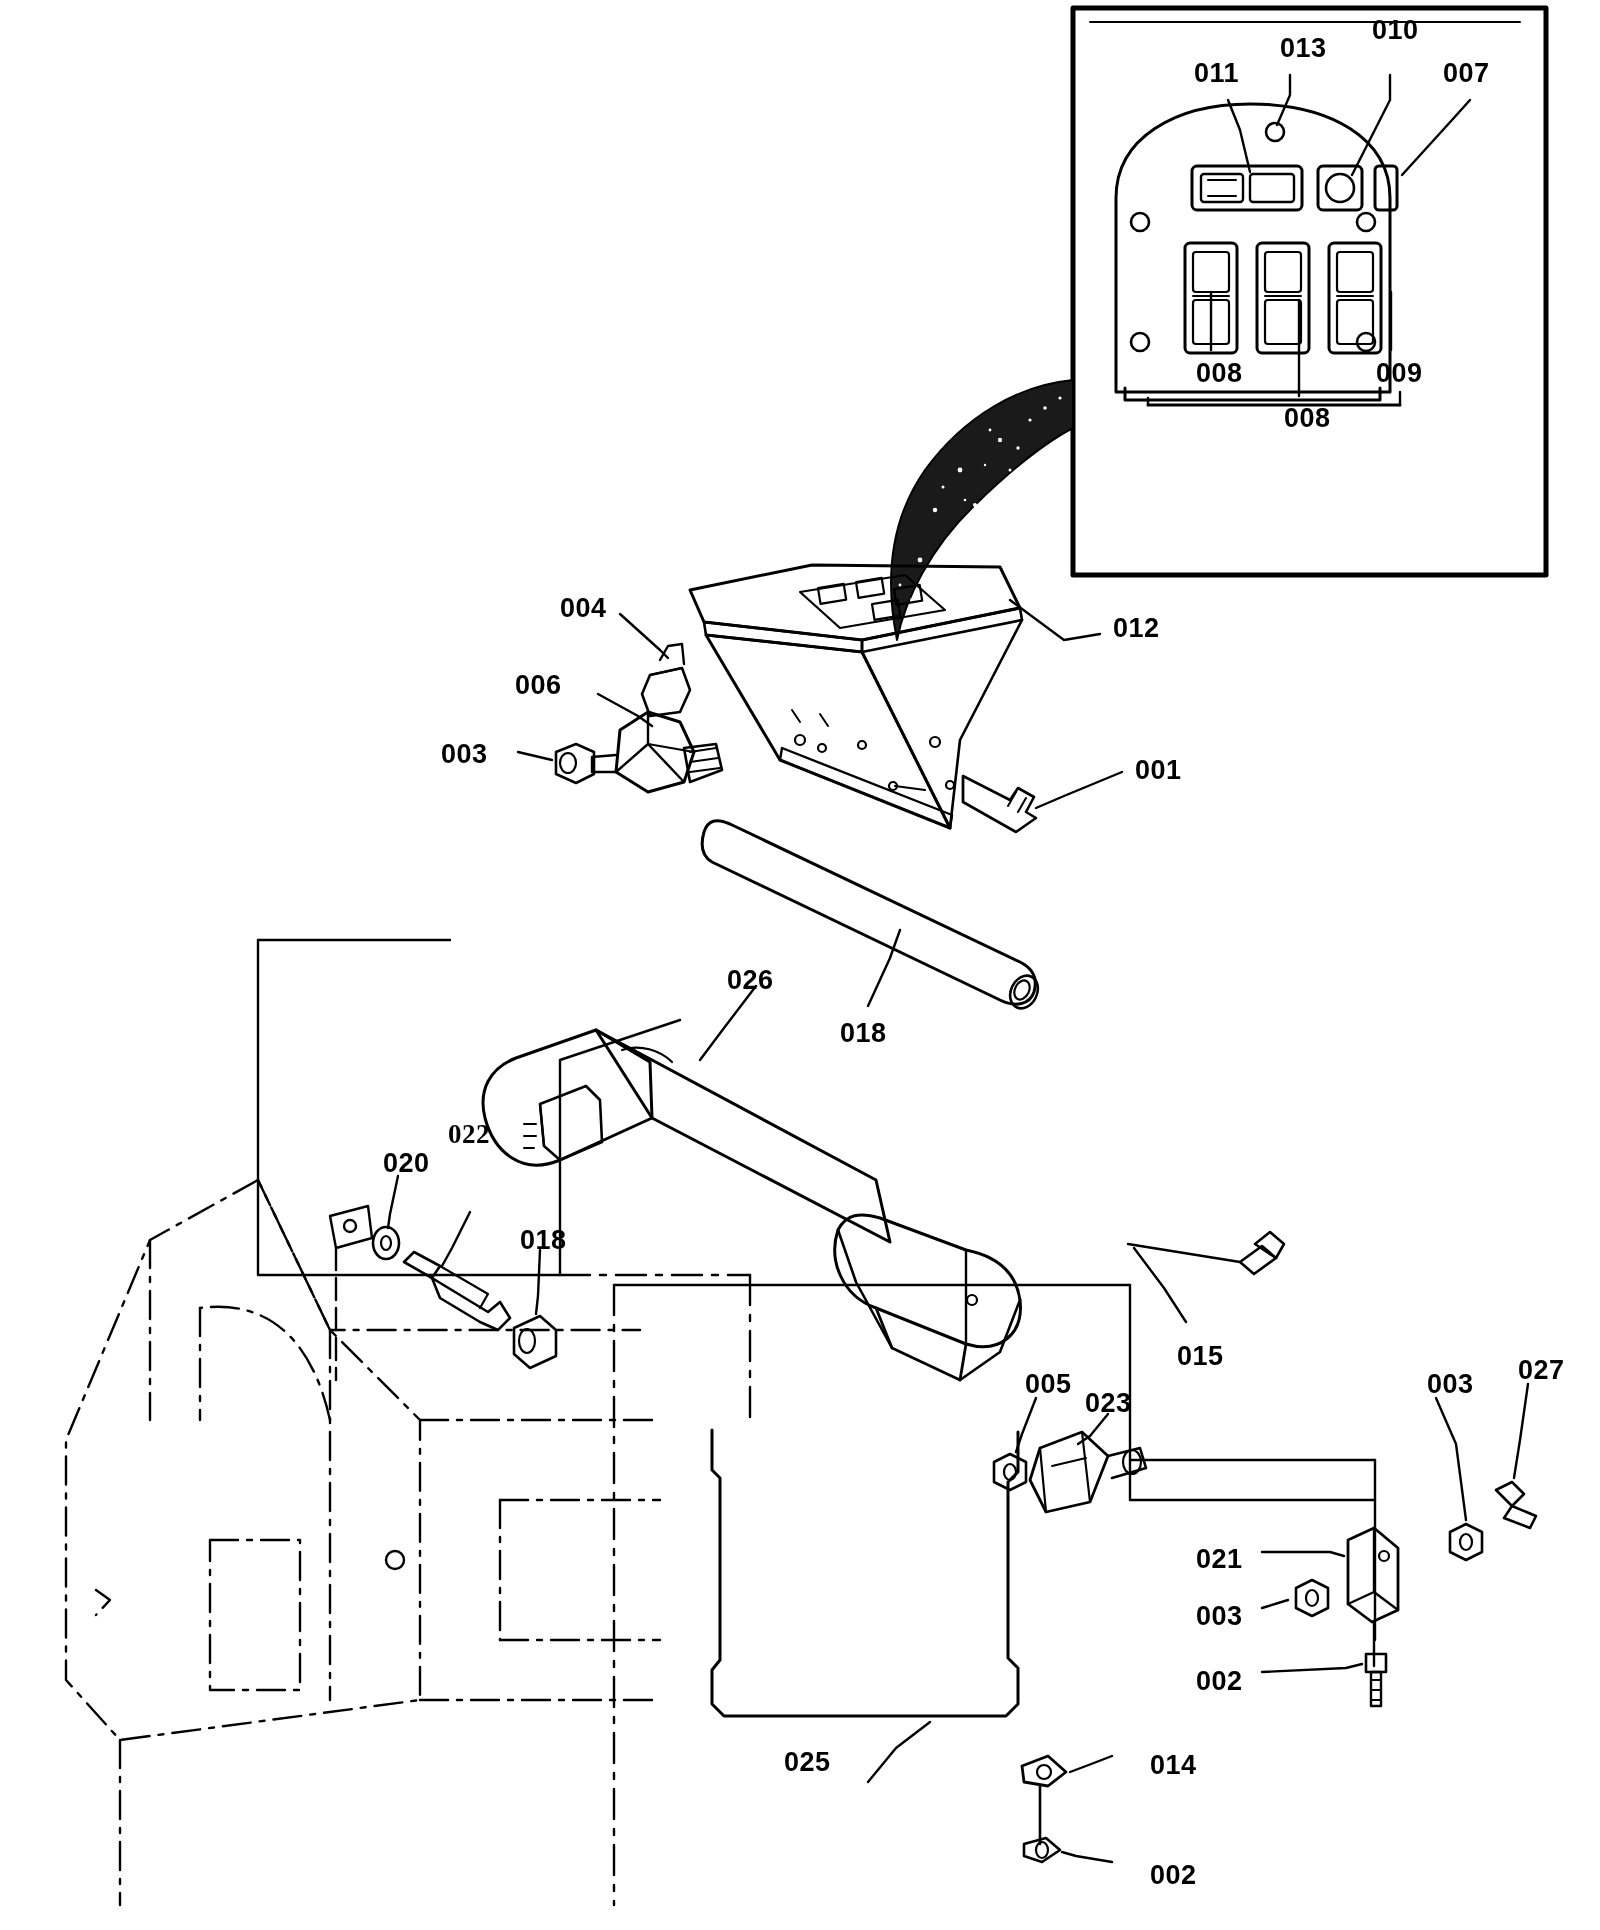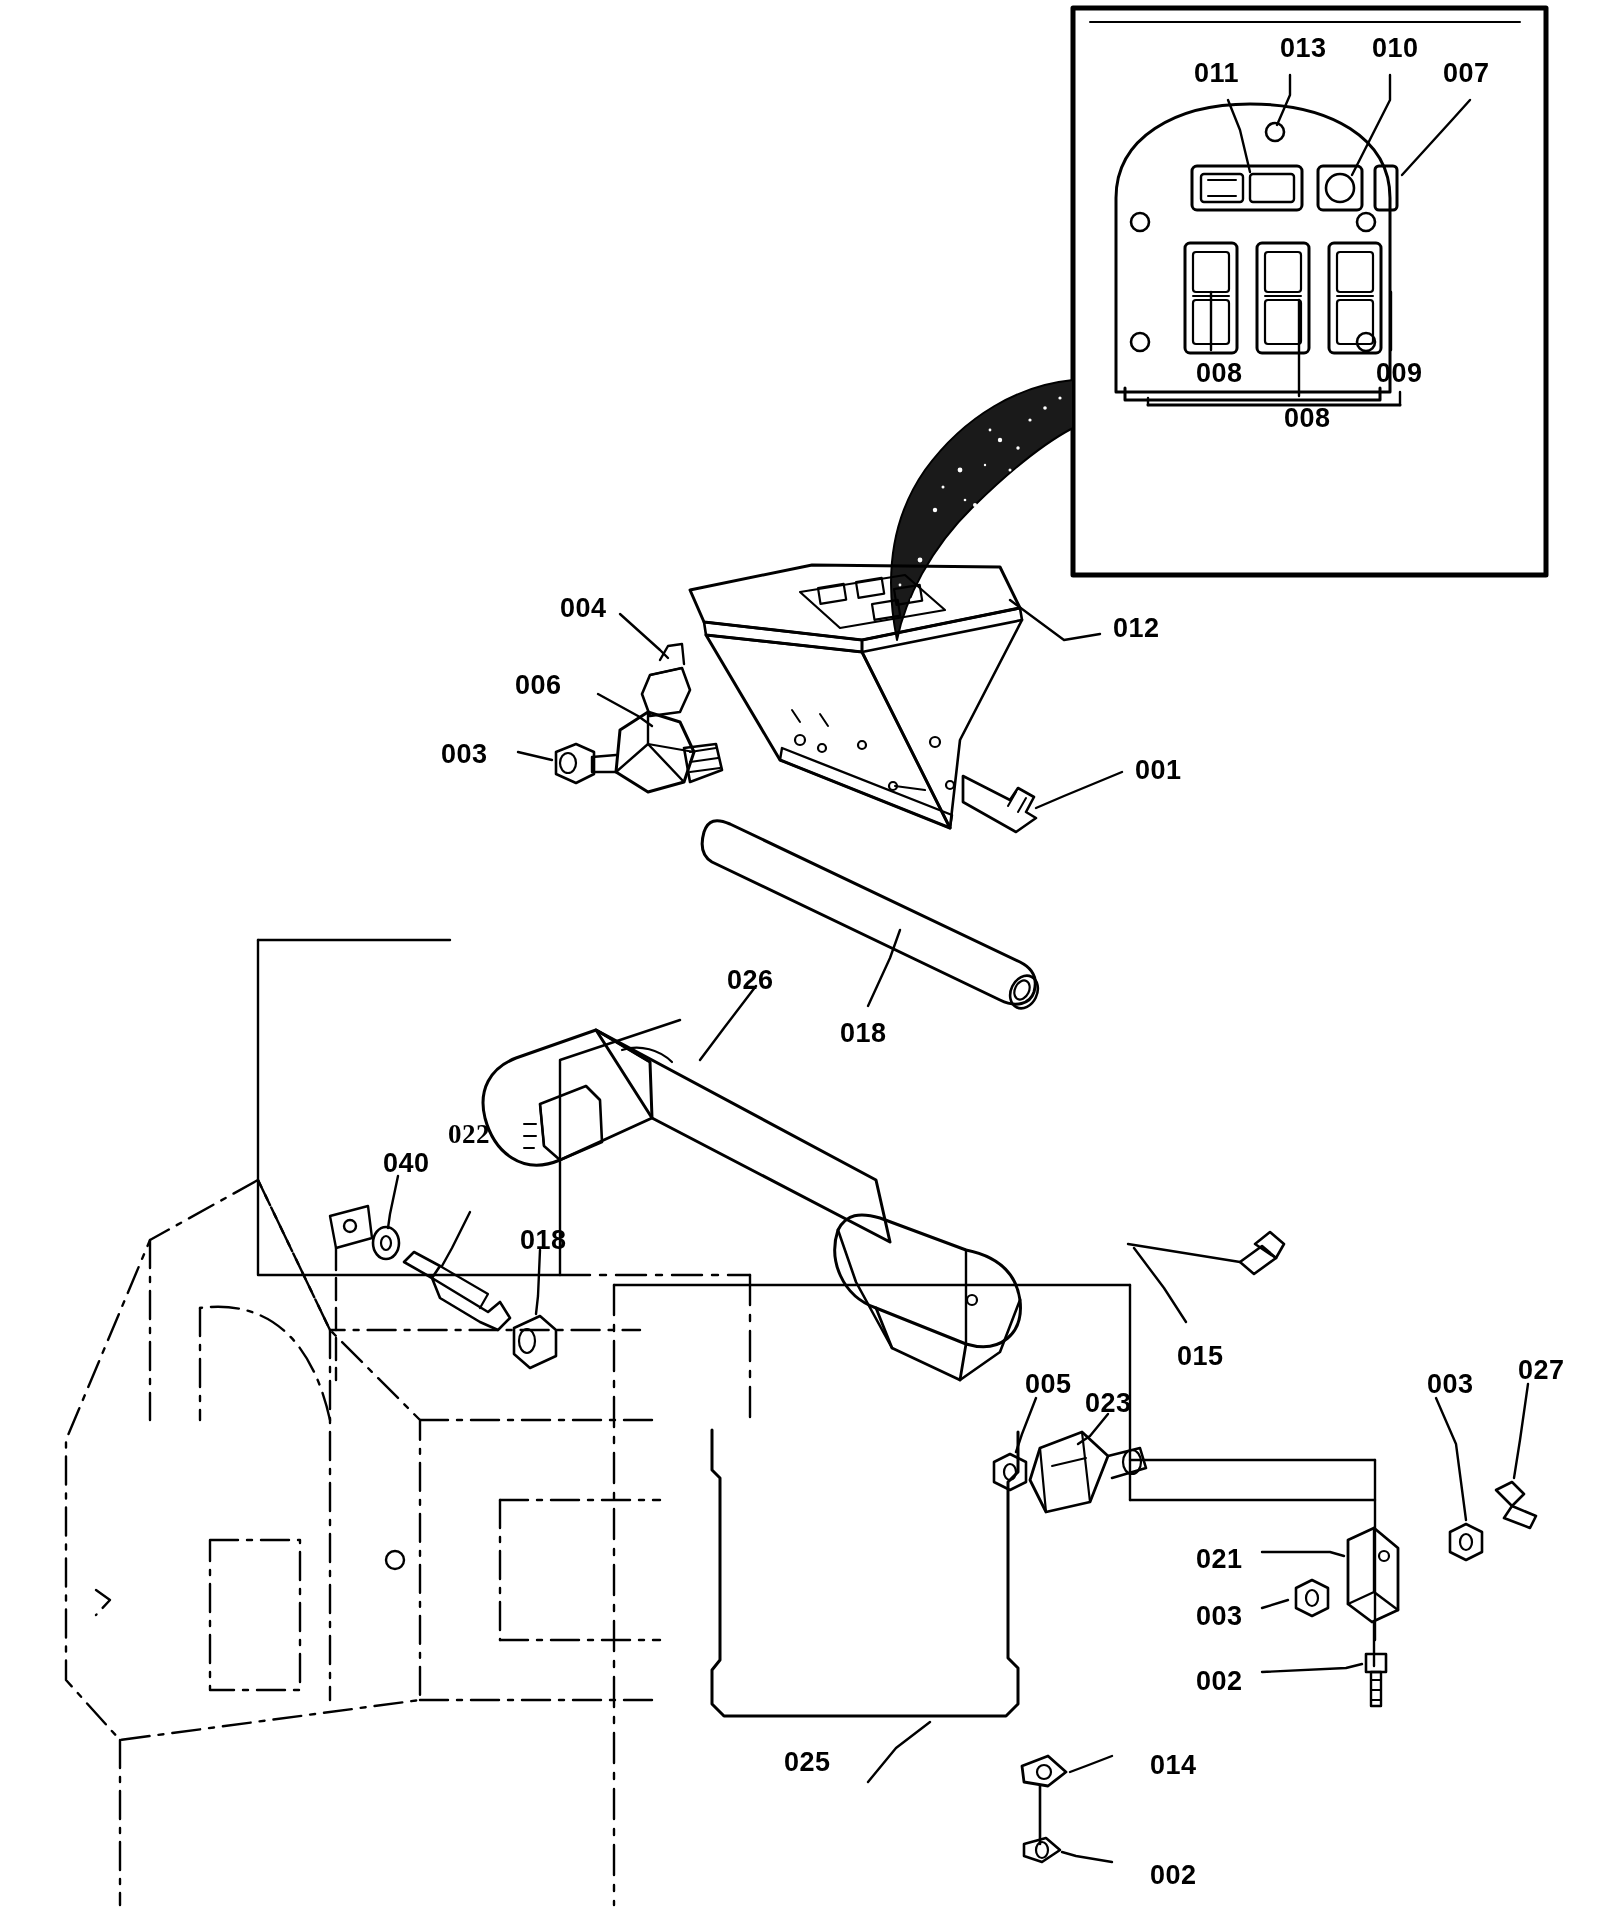--- a/index.html
+++ b/index.html
@@ -359,34 +359,34 @@
         <path d="M868 1782 L896 1748 L930 1722"></path>
         <path d="M1112 1756 L1086 1766 L1070 1772"></path>
         <path d="M1112 1862 L1076 1856 L1062 1852"></path>
       </g>
 
     </g>
   </svg>
 
   <div class="callout" style="left:1194px; top:60px;">011</div>
   <div class="callout" style="left:1280px; top:35px;">013</div>
-  <div class="callout" style="left:1372px; top:35px;">010</div>
+  <div class="callout" style="left:1372px; top:17px;">010</div>
   <div class="callout" style="left:1443px; top:60px;">007</div>
   <div class="callout" style="left:1196px; top:360px;">008</div>
   <div class="callout" style="left:1376px; top:360px;">009</div>
   <div class="callout" style="left:1284px; top:405px;">008</div>
 
   <div class="callout" style="left:560px;  top:595px;">004</div>
   <div class="callout" style="left:1113px; top:615px;">012</div>
   <div class="callout" style="left:515px;  top:672px;">006</div>
   <div class="callout" style="left:441px;  top:741px;">003</div>
   <div class="callout" style="left:1135px; top:757px;">001</div>
   <div class="callout" style="left:727px;  top:967px;">026</div>
   <div class="callout" style="left:840px;  top:1020px;">018</div>
-  <div class="callout" style="left:383px;  top:1150px;">040</div>
+  <div class="callout" style="left:383px;  top:1150px;">020</div>
   <div class="callout" style="left:448px;  top:1121px;font-family:Liberation Serif, serif;">022</div>
   <div class="callout" style="left:520px;  top:1227px;">018</div>
   <div class="callout" style="left:1177px; top:1343px;text-align:center;">015</div>
   <div class="callout" style="left:1025px; top:1371px;">005</div>
   <div class="callout" style="left:1085px; top:1390px;">023</div>
   <div class="callout" style="left:1427px; top:1371px;">003</div>
   <div class="callout" style="left:1518px; top:1357px;">027</div>
   <div class="callout" style="left:1196px; top:1546px;">021</div>
   <div class="callout" style="left:1196px; top:1603px;">003</div>
   <div class="callout" style="left:1196px; top:1668px;">002</div>

